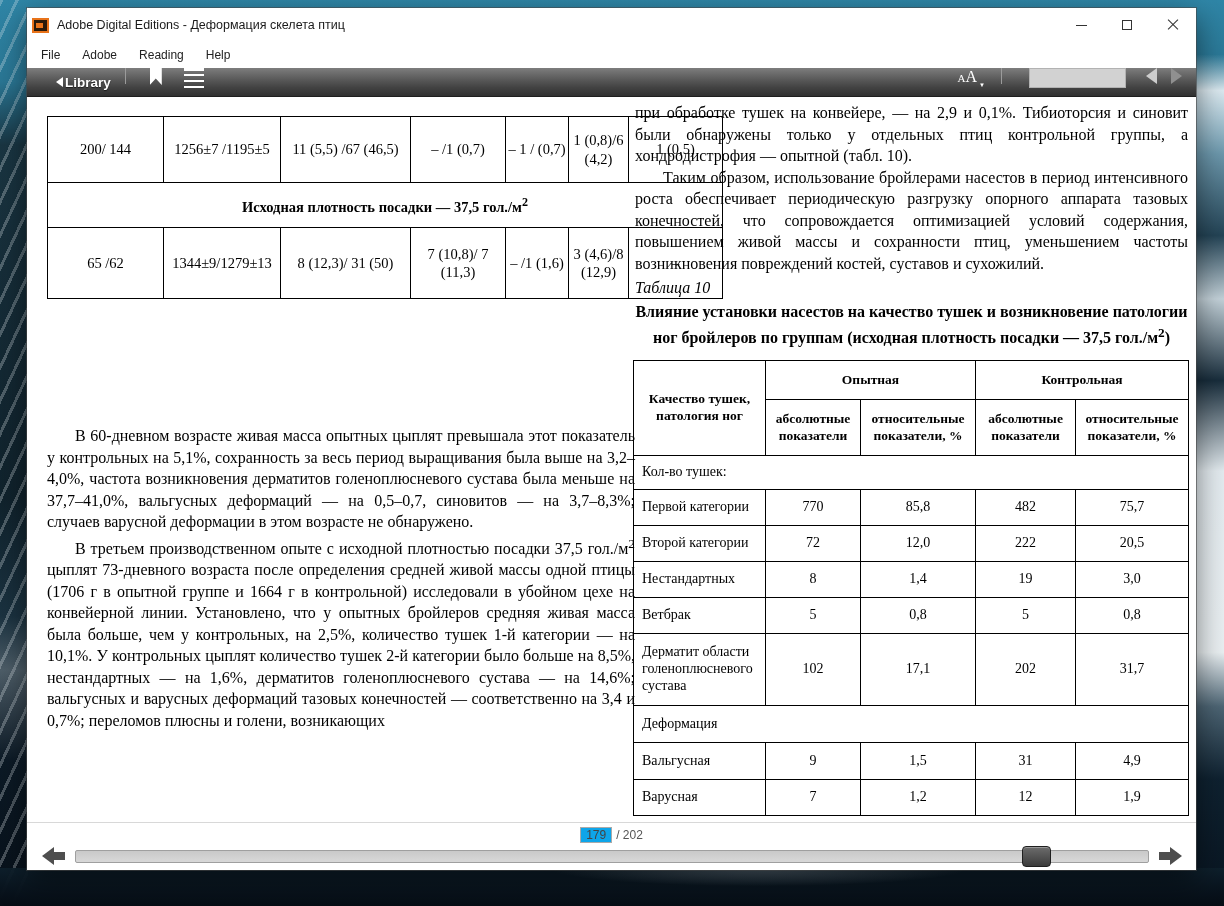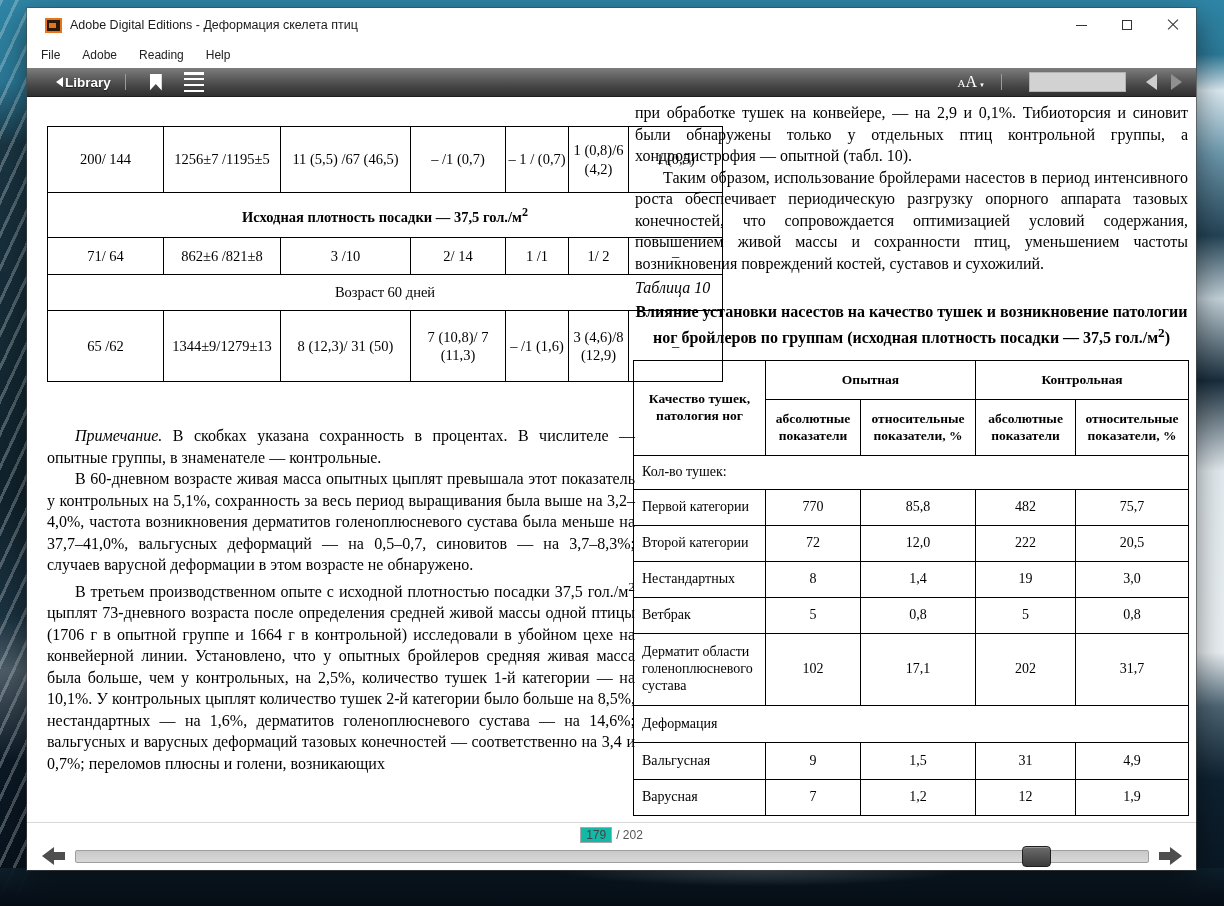--- a/index.html
+++ b/index.html
@@ -18,38 +18,38 @@
   .wall-bottom { position:absolute; left:0; bottom:0; width:100%; height:38px;
     background:
       radial-gradient(ellipse 300px 26px at 62% 0%,rgba(205,220,230,.35),rgba(0,0,0,0) 70%),
       linear-gradient(180deg,rgba(14,32,44,.95) 0%,rgba(9,20,30,.98) 55%,#060d15 100%); }
 
   
   .window { position:absolute; left:27px; top:8px; width:1169px; height:862px; background:#fff;
     box-shadow:0 0 0 1px rgba(70,70,70,.6), 0 10px 28px rgba(0,0,0,.5); }
 
   
-  .titlebar { height:34px; display:flex; align-items:center; padding-left:18px; background:#fff; }
+  .titlebar { height:34px; display:flex; align-items:center; padding-left:5px; background:#fff; }
   .app-icon { width:17px; height:15px; border:2px solid #e8731a; background:#2a1a0a; margin-right:8px; position:relative; }
   .app-icon::after { content:""; position:absolute; left:2px; top:3px; width:7px; height:5px; background:#e8731a; }
   .title-text { font-size:12.5px; color:#1a1a1a; }
   .win-controls { margin-left:auto; display:flex; height:100%; }
   .win-btn { width:46px; height:100%; display:flex; align-items:center; justify-content:center; }
   .ic-min { width:11px; height:1px; background:#333; }
   .ic-max { width:10px; height:10px; border:1px solid #333; }
   .ic-close { position:relative; width:12px; height:12px; }
   .ic-close::before,.ic-close::after { content:""; position:absolute; left:-1px; top:5px; width:14px; height:1px; background:#333; }
   .ic-close::before { transform:rotate(45deg); } .ic-close::after { transform:rotate(-45deg); }
 
   
   .menubar { height:26px; display:flex; align-items:center; padding-left:3px; background:#fff; }
   .menu-item { padding:0 11px; font-size:12px; color:#222; }
 
   
-  .toolbar { height:29px; display:flex; align-items:center;
+  .toolbar { height:29px; display:flex; 
     background:linear-gradient(180deg,#7d7d7d 0%,#5a5a5a 40%,#424242 70%,#303030 100%);
     border-bottom:1px solid #1e1e1e; }
   .lib-btn { display:flex; align-items:center; margin-left:29px; }
   .tri-left { width:0; height:0; border-top:5px solid transparent; border-bottom:5px solid transparent; border-right:7px solid #fff; margin-right:2px; }
   .lib-label { color:#fff; font-weight:bold; font-size:13.5px; text-shadow:0 1px 1px rgba(0,0,0,.6); }
   .tb-sep { width:1px; height:16px; background:#9b9b9b; margin:0 14px; }
   .bm-icon { width:12px; height:17px; background:#fff; clip-path:polygon(0 0,100% 0,100% 100%,50% 62%,0 100%); margin:0 10px; }
   .list-icon { width:20px; height:20px; margin:0 12px;
     background:repeating-linear-gradient(180deg,#fff 0 2.5px,rgba(0,0,0,0) 2.5px 5.9px); }
   .tb-spacer { flex:1; }
@@ -62,21 +62,21 @@
   .nav-prev { border-right:11px solid #cdcdcd; }
   .nav-next { border-left:11px solid #909090; margin-right:14px; }
 
   
   .content { position:absolute; left:0; right:0; top:89px; bottom:48px; background:#fff; overflow:hidden;
     font-family:"Liberation Serif",serif; color:#000; }
 
   table { border-collapse:collapse; table-layout:fixed; background:transparent; }
   td,th { border:1px solid #000; vertical-align:middle; background:transparent; }
 
-  .ltable { position:absolute; left:20px; top:29px; width:675px;border-radius:23px; }
+  .ltable { position:absolute; left:20px; top:19px; width:675px;border-radius:23px; }
   .ltable td { text-align:center; font-size:14.5px; line-height:1.25; padding:1px 2px; }
   .ltable .span-row { font-size:14.5px; }
   .ltable .bold { font-weight:bold; }
 
   .lnotes { position:absolute; left:20px; top:328px; width:588px; font-size:16px; line-height:21.5px; text-align:justify; }
   .lnotes p { text-indent:28px; }
   .note-label { font-style:italic; }
 
   .rcol { position:absolute; left:608px; top:5px; width:553px; font-size:16px; line-height:21.5px; text-align:justify; }
   .rcol .indent { text-indent:28px; }
@@ -85,21 +85,21 @@
 
   .rtable { position:absolute; left:606px; top:263px; width:555px; }
   .rtable th { font-size:13.5px; font-weight:bold; text-align:center; line-height:1.25; padding:2px 4px; }
   .rtable td { font-size:14px; line-height:1.2; padding:2px 4px; }
   .rtable td.lbl { text-align:left; padding-left:8px; }
   .rtable td.val { text-align:center; }
 
   
   .bottombar { position:absolute; left:0; right:0; bottom:0; height:48px; background:#fff; border-top:1px solid #d8d8d8; }
   .pageline { position:absolute; left:0; right:0; top:4px; text-align:center; font-size:12px; color:#555; }
-  .pagebox { display:inline-block; background:#14b8a6; border:1px solid #aaa; padding:0 5px; min-width:26px; color:#444; margin-right:4px;text-align:center; }
+  .pagebox { display:inline-block; background:#0ea5e9; border:1px solid #aaa; padding:0 5px; min-width:26px; color:#444; margin-right:4px;text-align:center; }
   .blkarrow { position:absolute; width:24px; height:18px; }
   .blkarrow .head { position:absolute; top:0; width:0; height:0; border-top:9px solid transparent; border-bottom:9px solid transparent; }
   .blkarrow .tail { position:absolute; top:5px; width:12px; height:8px; background:#4e4e4e; }
   .arr-left { left:15px; top:24px; } .arr-left .head { left:0; border-right:12px solid #4e4e4e; } .arr-left .tail { left:11px; }
   .arr-right { left:1131px; top:24px; } .arr-right .head { right:0; border-left:12px solid #4e4e4e; } .arr-right .tail { right:11px; }
   .track { position:absolute; left:48px; top:27px; width:1074px; height:13px; border:1px solid #9f9f9f; border-radius:2px;
     background:linear-gradient(180deg,#c9c9c9,#d8d8d8); }
   .thumb { position:absolute; left:946px; top:-5px; width:29px; height:21px; border:1px solid #1f1f1f; border-radius:4px;
     background:linear-gradient(180deg,#6c6c6c,#3b3b3b); box-shadow:inset 0 1px 0 rgba(255,255,255,.3); }
 </style>
@@ -174,46 +174,33 @@
         <td>1256±7 /1195±5</td>
         <td>11 (5,5) /67 (46,5)</td>
         <td>– /1 (0,7)</td>
         <td>– 1 / (0,7)</td>
         <td>1 (0,8)/6 (4,2)</td>
         <td>1 (0,5)</td>
       </tr>
       <tr style="height:45px">
         <td colspan="7" class="span-row bold"><span>Исходная плотность посадки — 37,5 гол./м</span><sup>2</sup></td>
       </tr>
-      <tr style="height:37px">
-        <td>71/ 64</td>
-        <td>862±6 /821±8</td>
-        <td>3 /10</td>
-        <td>2/ 14</td>
-        <td>1 /1</td>
-        <td>1/ 2</td>
-        <td>–</td>
-      </tr>
-      <tr style="height:36px">
-        <td colspan="7" class="span-row">Возраст 60 дней</td>
-      </tr>
       <tr style="height:71px">
         <td>65 /62</td>
         <td>1344±9/1279±13</td>
         <td>8 (12,3)/ 31 (50)</td>
         <td>7 (10,8)/ 7 (11,3)</td>
         <td>– /1 (1,6)</td>
         <td>3 (4,6)/8 (12,9)</td>
         <td>–</td>
       </tr>
     </tbody>
       </table>
 
     <div class="lnotes">
-      <p><span class="note-label">Примечание.</span><span> В скобках указана сохранность в процентах. В числителе — опытные группы, в знаменателе — контрольные.</span></p>
       <p>В 60-дневном возрасте живая масса опытных цыплят превышала этот показатель у контрольных на 5,1%, сохранность за весь период выращивания была выше на 3,2–4,0%, частота возникновения дерматитов голеноплюсневого сустава была меньше на 37,7–41,0%, вальгусных деформаций — на 0,5–0,7, синовитов — на 3,7–8,3%; случаев варусной деформации в этом возрасте не обнаружено.</p>
       <p><span>В третьем производственном опыте с исходной плотностью посадки 37,5 гол./м</span><sup>2</sup><span> цыплят 73-дневного возраста после определения средней живой массы одной птицы (1706 г в опытной группе и 1664 г в контрольной) исследовали в убойном цехе на конвейерной линии. Установлено, что у опытных бройлеров средняя живая масса была больше, чем у контрольных, на 2,5%, количество тушек 1-й категории — на 10,1%. У контрольных цыплят количество тушек 2-й категории было больше на 8,5%, нестандартных — на 1,6%, дерматитов голеноплюсневого сустава — на 14,6%; вальгусных и варусных деформаций тазовых конечностей — соответственно на 3,4 и 0,7%; переломов плюсны и голени, возникающих</span></p>
     </div>
 
     <div class="rcol">
       <p>при обработке тушек на конвейере, — на 2,9 и 0,1%. Тибиоторсия и синовит были обнаружены только у отдельных птиц контрольной группы, а хондродистрофия — опытной (табл. 10).</p>
       <p class="indent">Таким образом, использование бройлерами насестов в период интенсивного роста обеспечивает периодическую разгрузку опорного аппарата тазовых конечностей, что сопровождается оптимизацией условий содержания, повышением живой массы и сохранности птиц, уменьшением частоты возникновения повреждений костей, суставов и сухожилий.</p>
       <p class="tbl-caption">Таблица 10</p>
       <p class="tbl-title"><span>Влияние установки насестов на качество тушек и возникновение патологии ног бройлеров по группам (исходная плотность посадки — 37,5 гол./м</span><sup>2</sup><span>)</span></p>
     </div>

